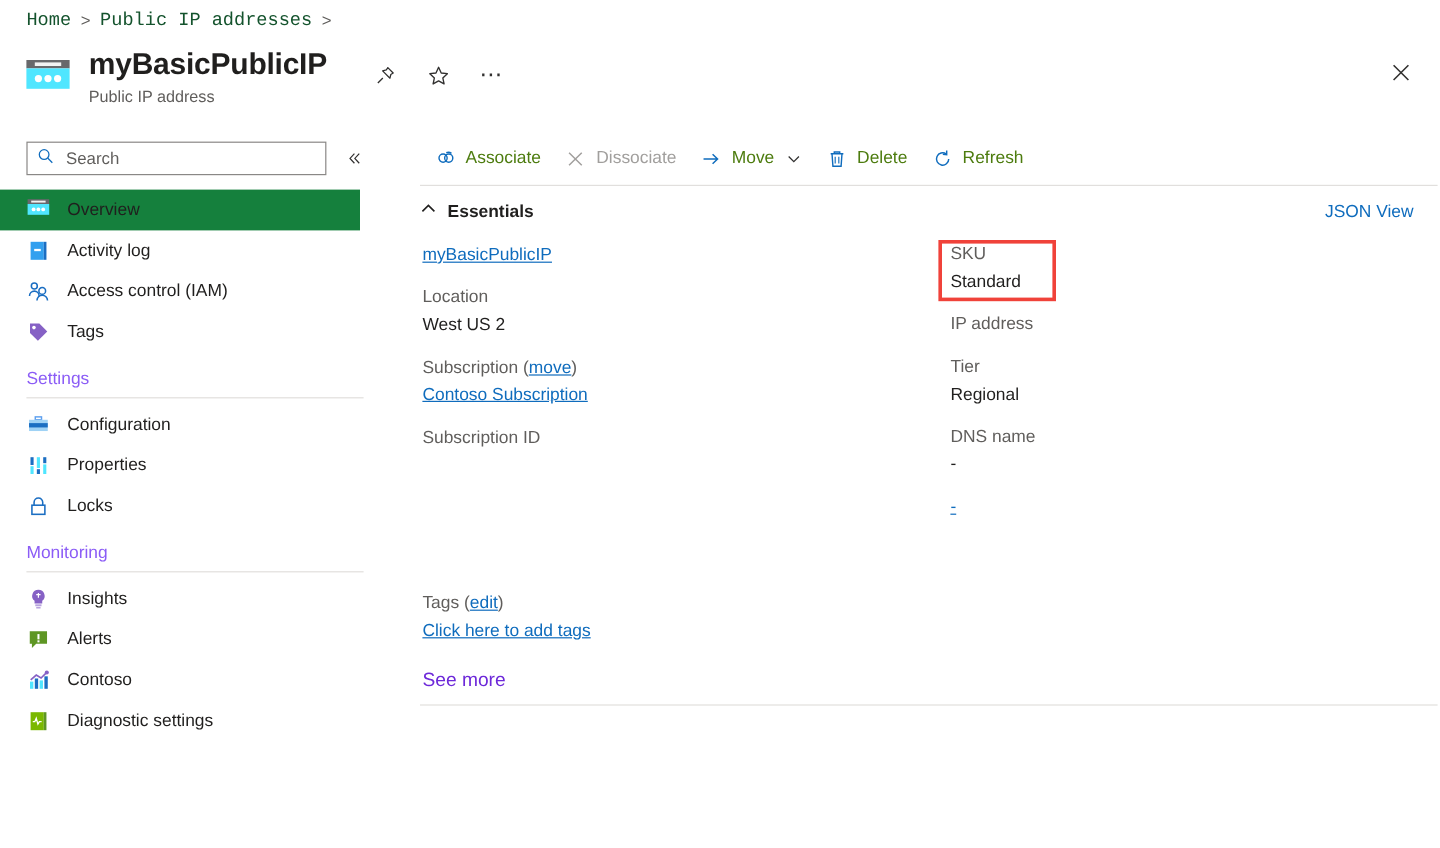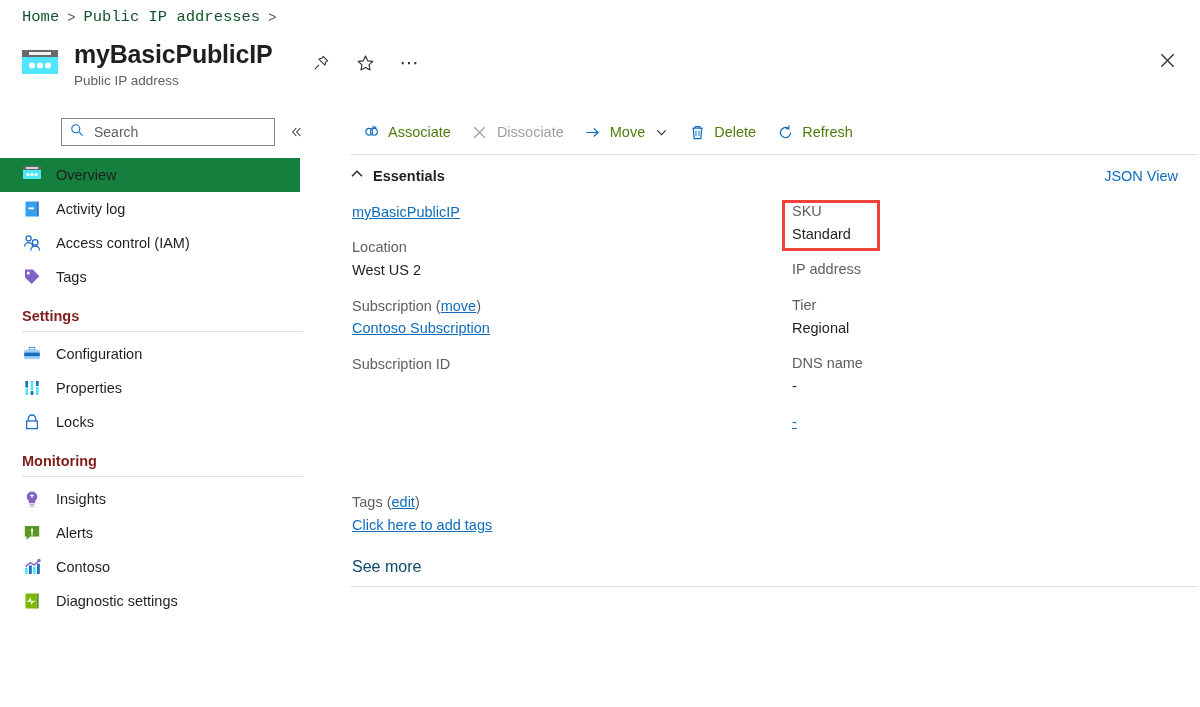--- a/index.html
+++ b/index.html
@@ -51,21 +51,20 @@
 
   
   .sidebar {
     position: absolute; left: 0; top: 118px;
     width: 305px; height: 589px;
     background: #ffffff;
   }
   .search-wrap {
     display: flex; align-items: center; gap: 10px;
     padding: 0 0 0 22px;
-    margin-left: 39px;
   }
   .search-box {
     width: 262px; height: 28px;
     border: 1px solid #8a8886; background: #fff;
     display: flex; align-items: center; gap: 8px;
     padding: 0 8px;
   }
   .search-box input {
     border: none; outline: none; font-size: 14px;
     font-family: "Liberation Sans", sans-serif;
@@ -82,21 +81,21 @@
     display: flex; align-items: center; gap: 14px;
     height: 34px; padding-left: 22px; width: 300px;
     font-size: 14.5px; color: #201f1e; cursor: pointer;
   }
   .nav-item.selected { background: #15803d; }
   .nav-icon { width: 20px; height: 20px; flex: 0 0 20px; position: relative; }
   .nav-group {
     margin-top: 14px; padding-left: 22px; width: 300px;
   }
   .nav-group-title {
-    font-size: 14.5px; font-weight: 700; color: #7f1d1d; margin-bottom: 7px;
+    font-size: 14.5px; font-weight: 400; color: #8b5cf6; margin-bottom: 7px;
   }
   .nav-group-rule {
     height: 1px; background: #e1dfdd; width: 281px; margin-bottom: 5px;
   }
 
   
   .main {
     position: absolute; left: 330px; top: 112px;
     width: 870px; height: 595px;
   }
@@ -125,21 +124,21 @@
 
   .grid {
     display: flex; padding: 16px 0 0 22px; gap: 0;
   }
   .col { width: 440px; }
   .col2 { width: 390px; }
   .field { margin-bottom: 14px; }
   .field-label { font-size: 14.5px; color: #605e5c; line-height: 1.5; }
   .field-value { font-size: 14.5px; color: #201f1e; line-height: 1.55; }
   .lnk { color: #0f6cbd; text-decoration: underline; cursor: pointer; }
-  .lnk-plain { color: #0c4a6e; cursor: pointer; }
+  .lnk-plain { color: #6d28d9; cursor: pointer; }
 
   .highlight-box {
     position: absolute; left: 452px; top: 88px;
     width: 98px; height: 51px;
     border: 3px solid #f0423a; pointer-events: none;
   }
 
   .tags-block { padding: 0 0 0 22px; margin-top: 44px; }
   .see-more { padding-left: 22px; margin-top: 22px; }
   .see-more-rule { height: 1px; background: #e1dfdd; width: 848px; margin: 10px 0 0 20px; }

